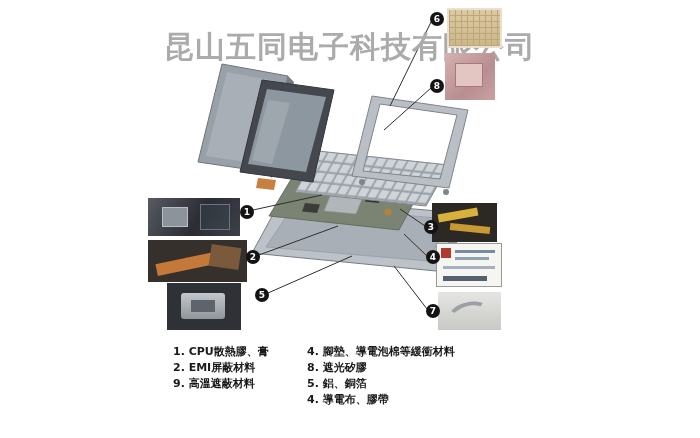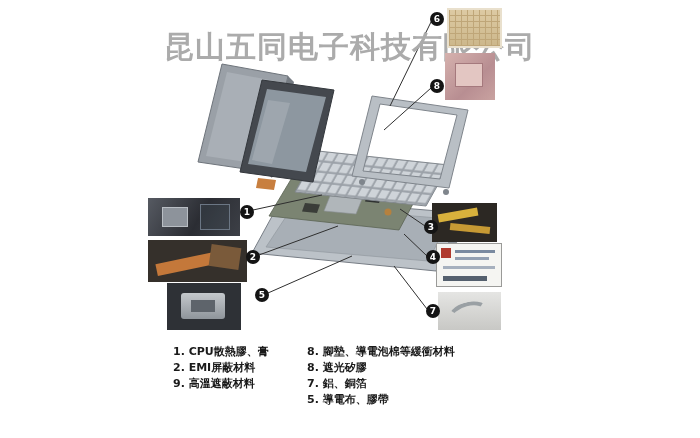--- a/index.html
+++ b/index.html
@@ -195,20 +195,20 @@
     <div class="d-a"></div>
   </div>
 
   <div class="legend">
     <div class="col col-1">
       <div class="item">1. CPU散熱膠、膏</div>
       <div class="item">2. EMI屏蔽材料</div>
       <div class="item">9. 高溫遮蔽材料</div>
     </div>
     <div class="col col-2">
-      <div class="item">8. 腳墊、導電泡棉等緩衝材料</div>
+      <div class="item">4. 腳墊、導電泡棉等緩衝材料</div>
       <div class="item">8. 遮光矽膠</div>
-      <div class="item">7. 鋁、銅箔</div>
-      <div class="item">5. 導電布、膠帶</div>
+      <div class="item">5. 鋁、銅箔</div>
+      <div class="item">4. 導電布、膠帶</div>
     </div>
   </div>
 
 </div>
 
 </body></html>

